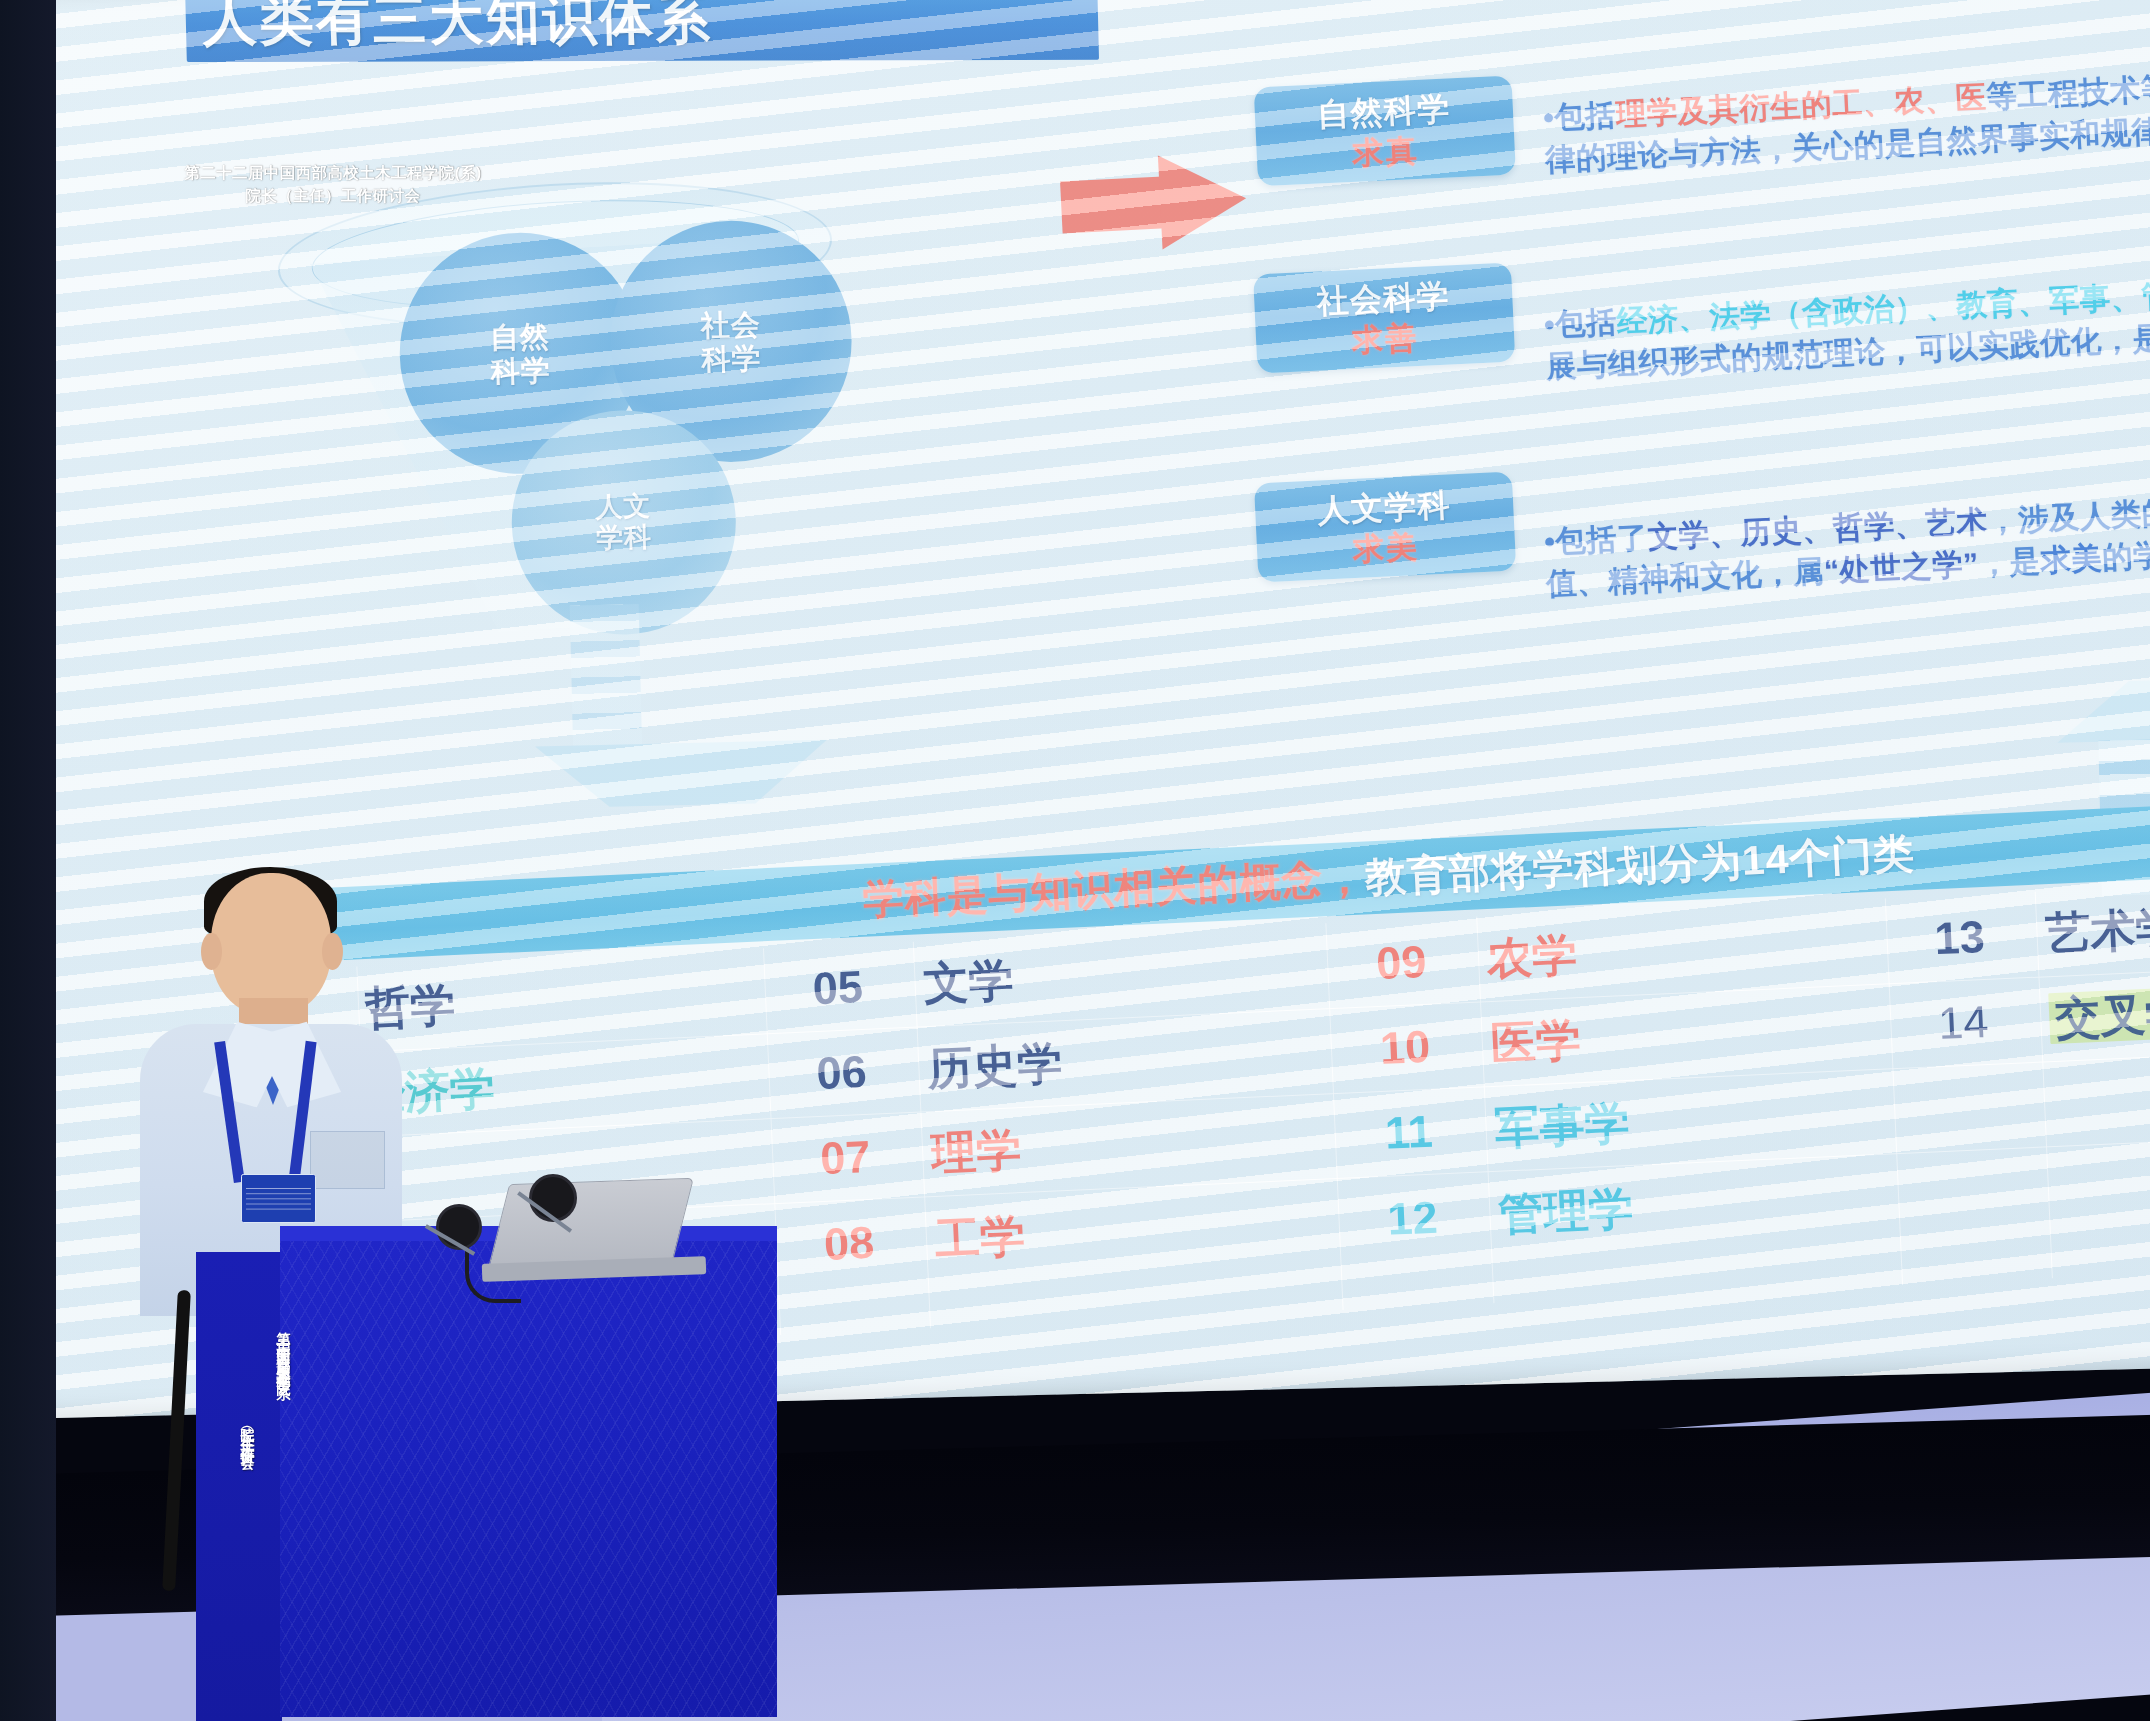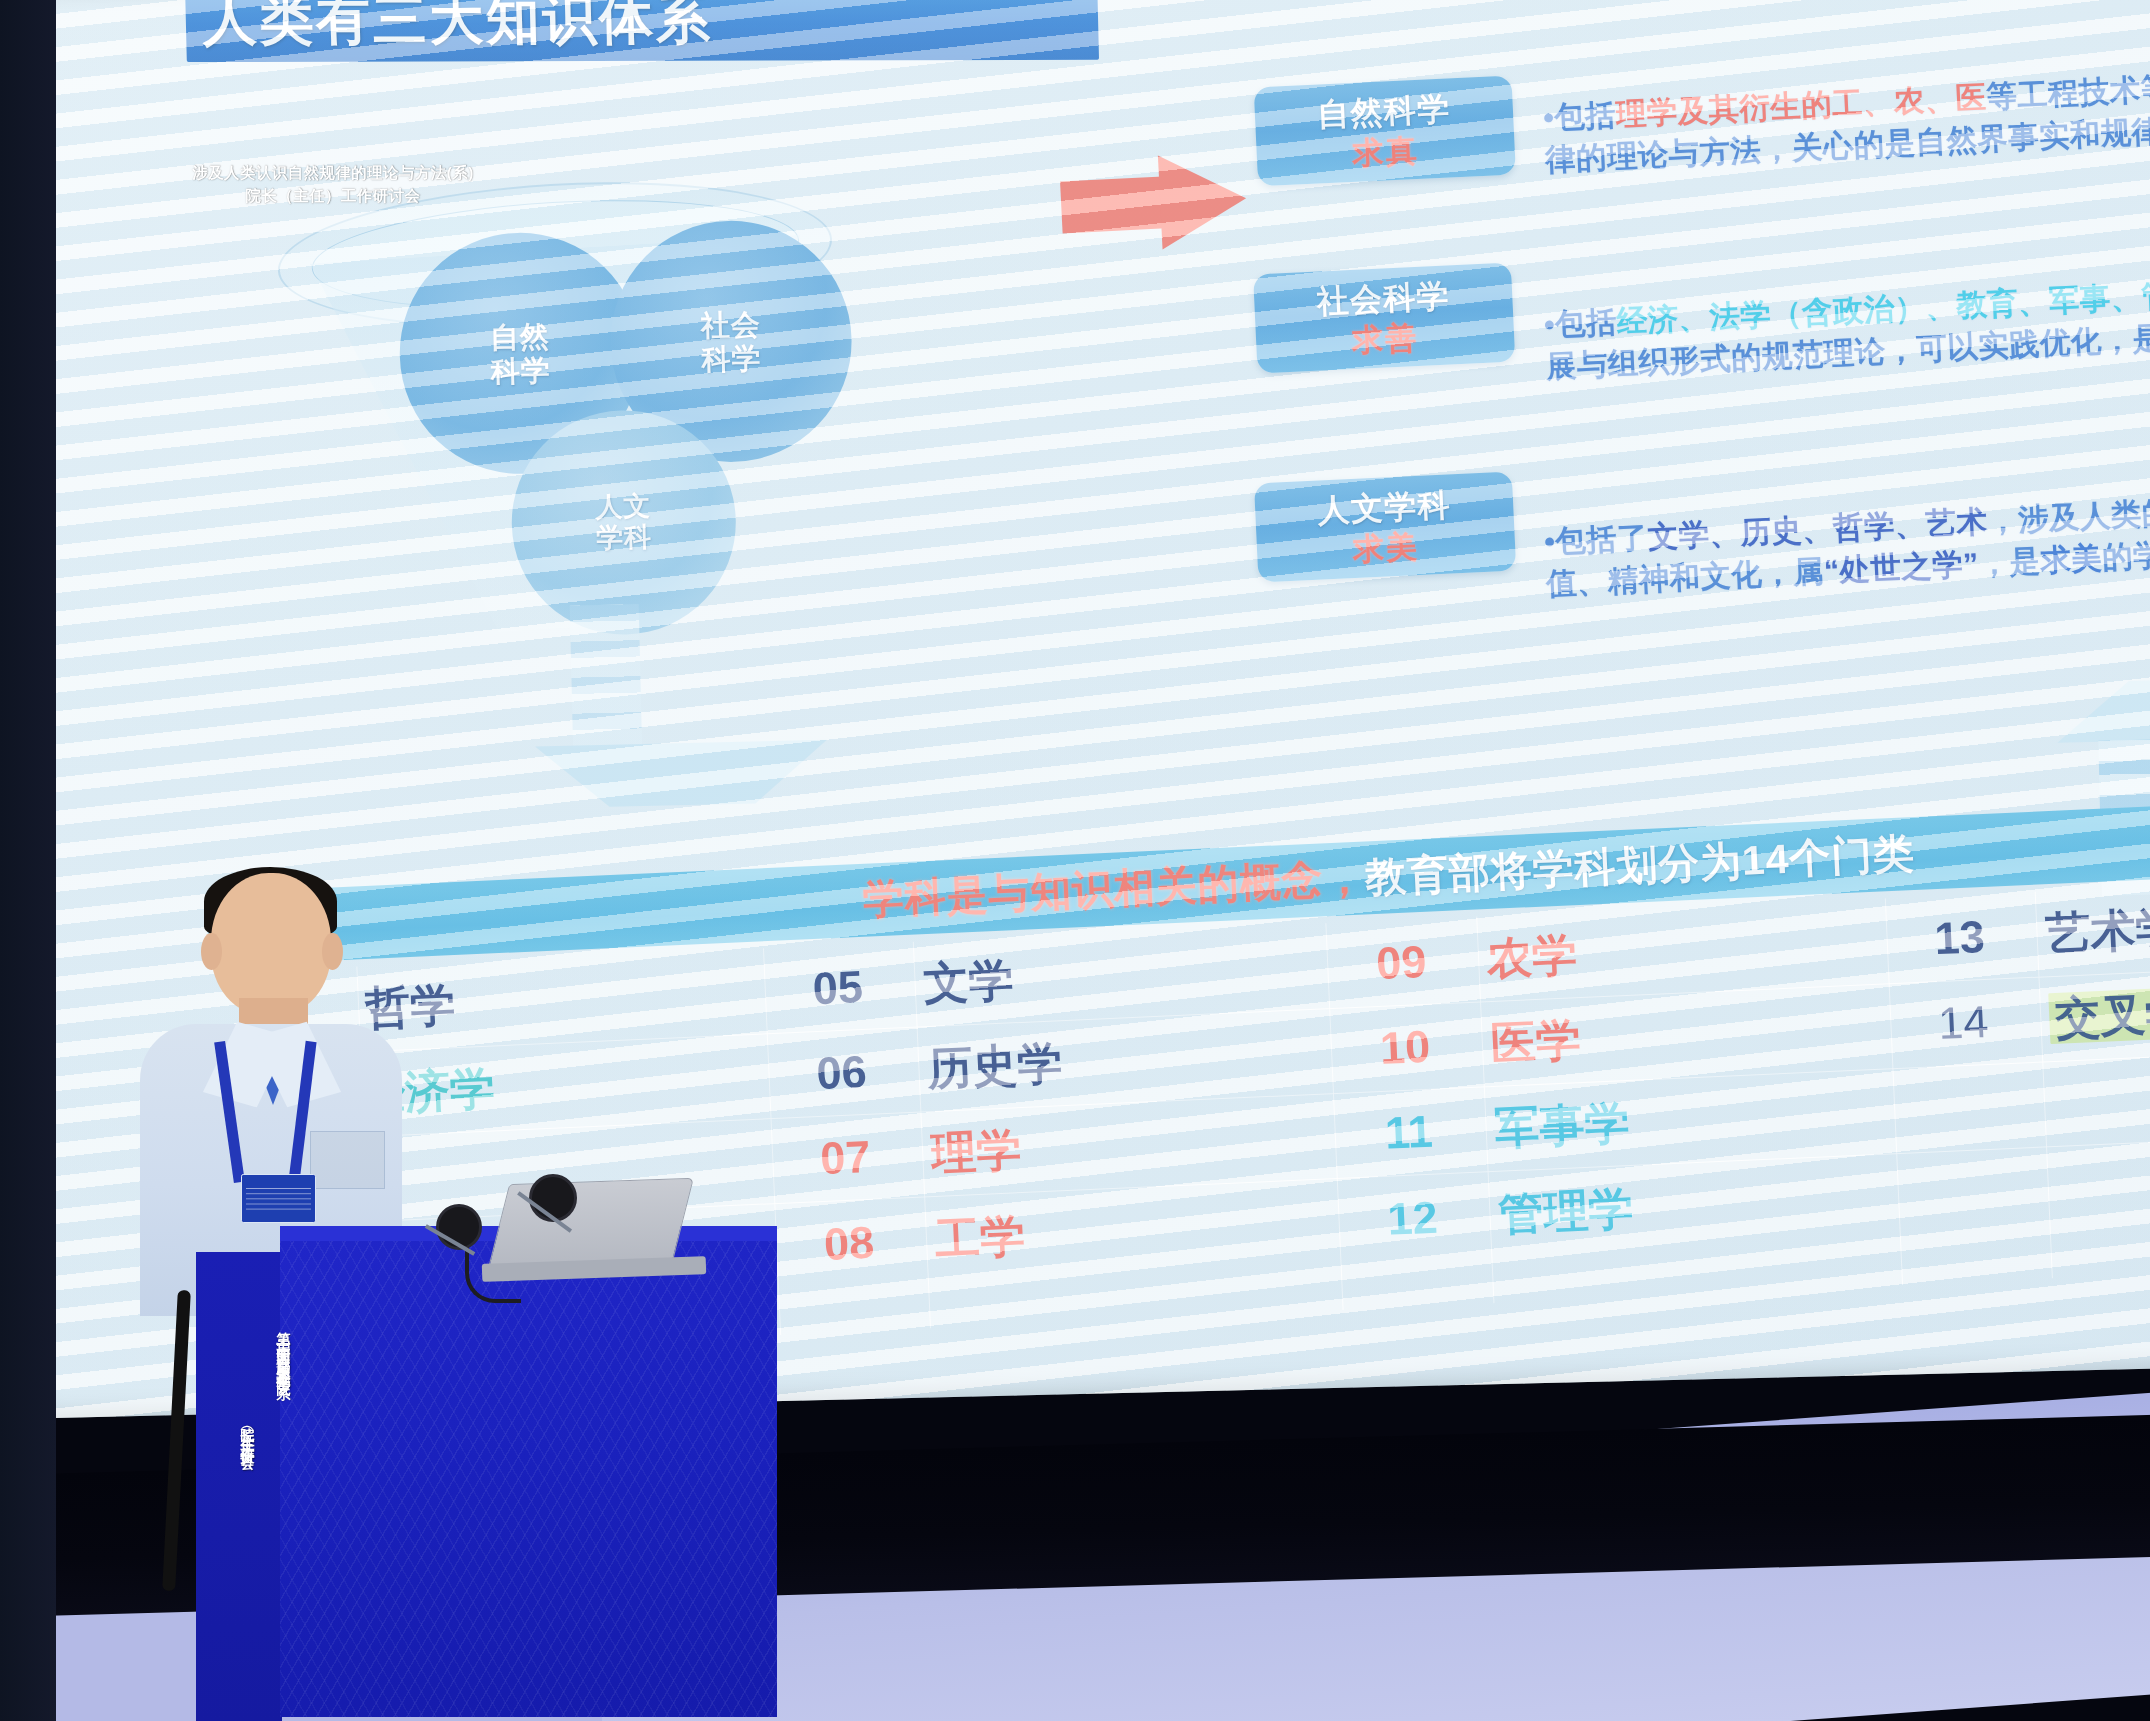--- a/index.html
+++ b/index.html
@@ -373,21 +373,21 @@
   </div>
 
   <div id="cable2"></div>
 
   <div id="podium">
     <div id="podium-side"></div>
     <div id="podium-top"></div>
     <div id="podium-front"></div>
   </div>
   <div class="pod-txt">
-    <div>涉及人类认识自然规律的理论与方法(系)</div>
+    <div>第二十二届中国西部高校土木工程学院(系)</div>
     <div>院长（主任）工作研讨会</div>
   </div>
   <div class="pod-vert" id="pv1">第二十二届中国西部高校土木工程学院（系）</div>
   <div class="pod-vert" id="pv2">院长（主任）工作研讨会</div>
 
   <div id="laptop"></div>
   <div id="laptop-base"></div>
   <div id="cable"></div>
   <div id="mic1">
       <div class="cap"></div>

